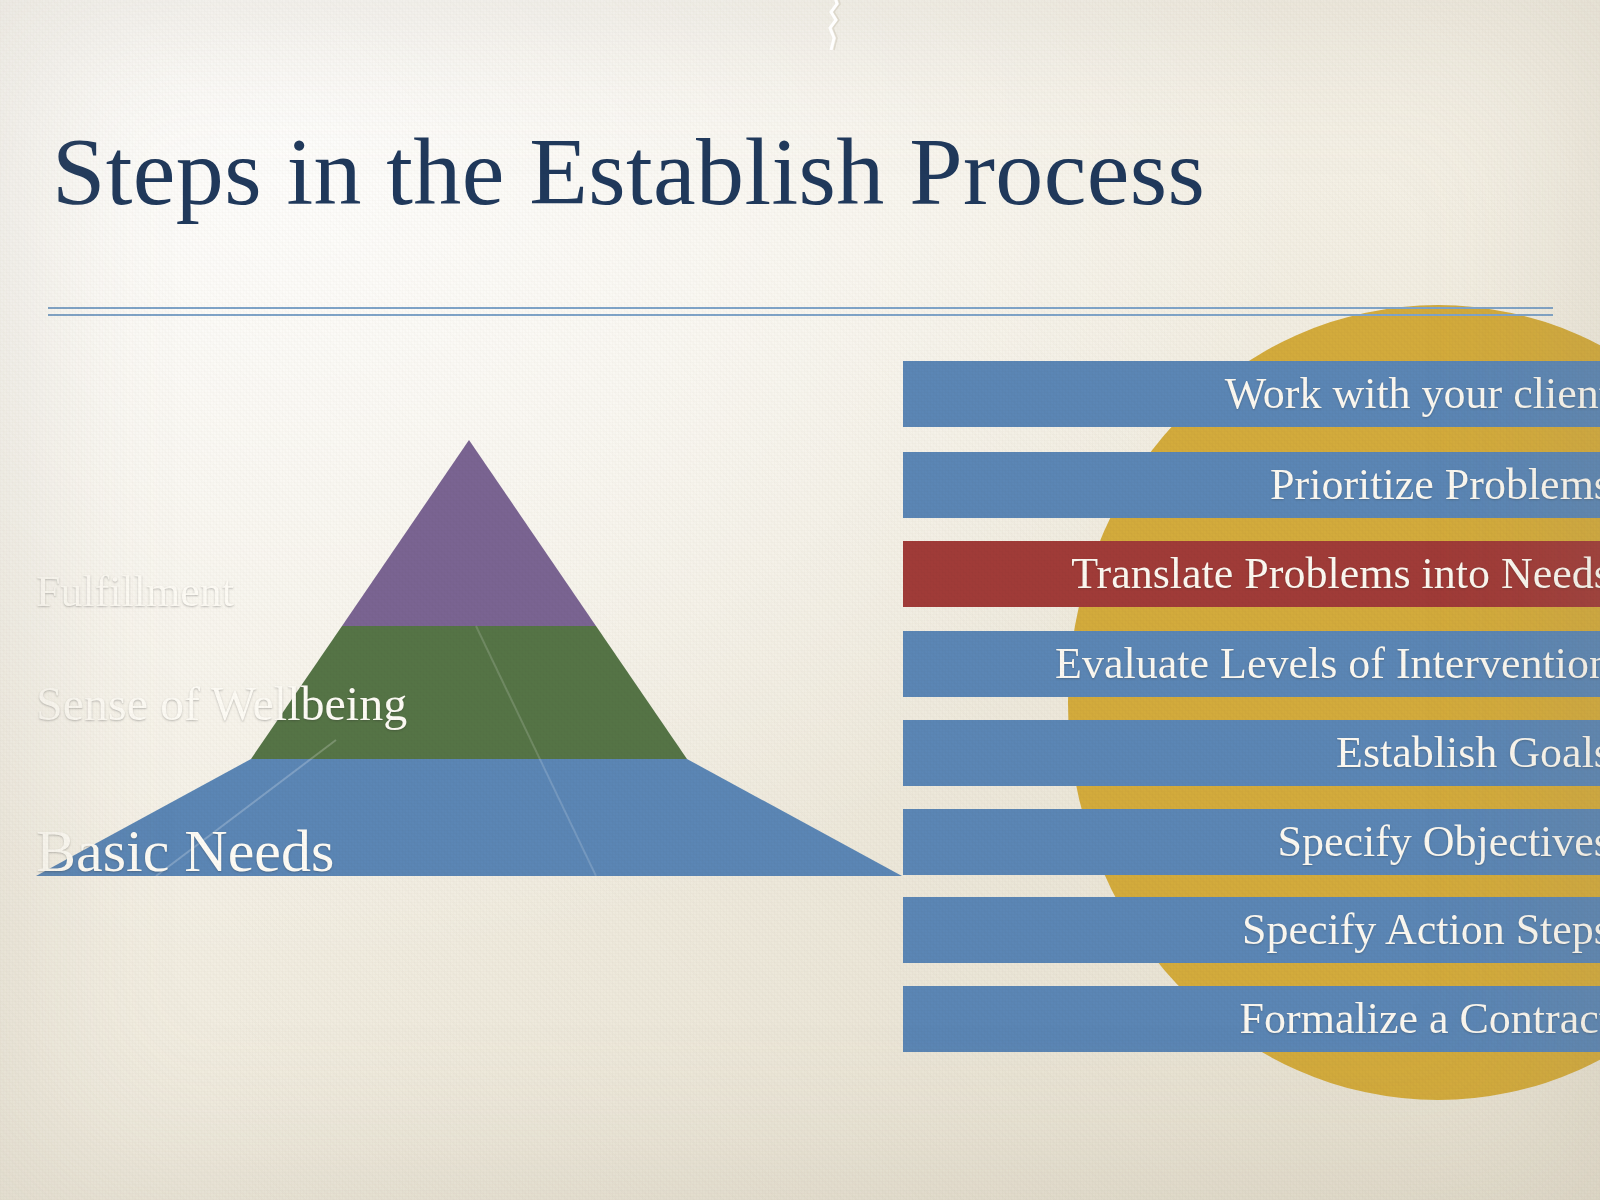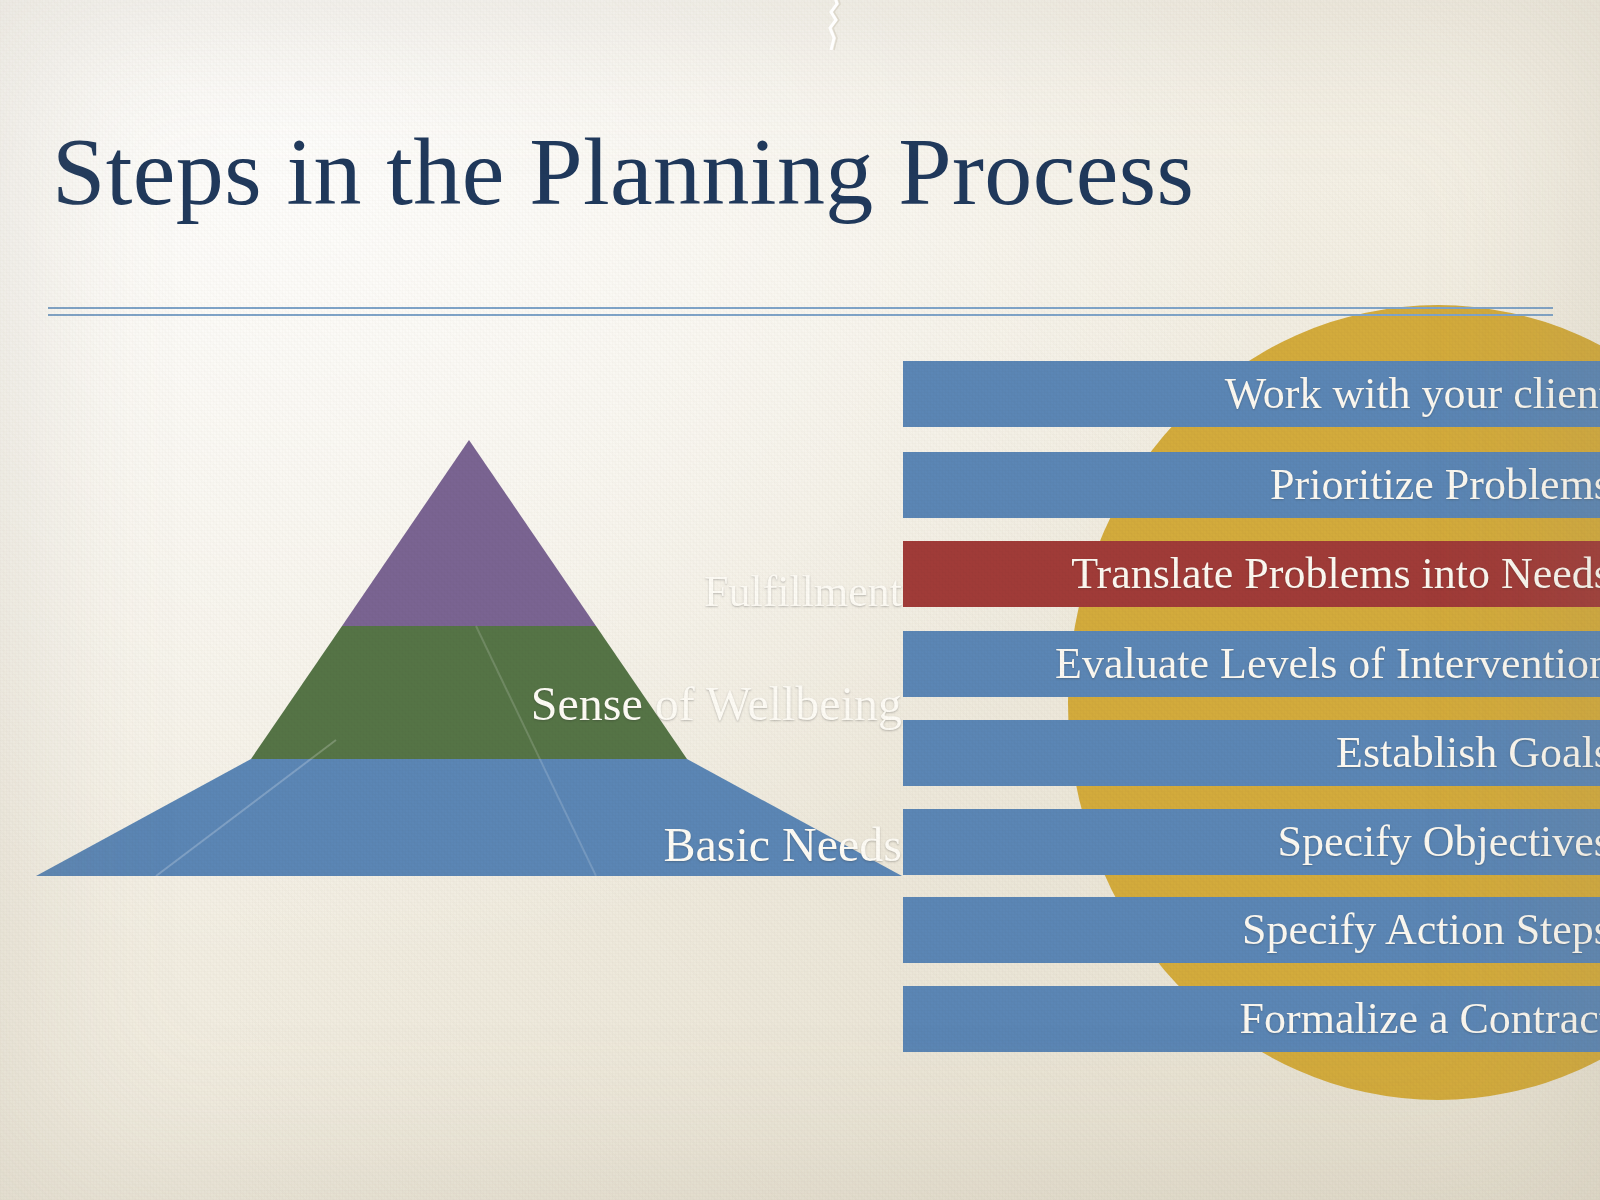--- a/index.html
+++ b/index.html
@@ -76,27 +76,27 @@
   
   #pyramid {
     position:absolute;
     left:36px; top:440px;
     width:866px; height:436px;
   }
   #pyramid svg { display:block; width:100%; height:100%; }
   .pyr-label {
     position:absolute;
     color:#fdfbf5;
-    text-align:right;
+    text-align:left;
     white-space:nowrap;
     text-shadow:0 1px 2px rgba(40,40,40,.28);
   }
   #pyr-lbl-0 { left:0; width:866px; top:126px; font-size:44px; }
   #pyr-lbl-1 { left:0; width:866px; top:236px; font-size:48px; }
-  #pyr-lbl-2 { left:0; width:866px; top:377px; font-size:48px; }
+  #pyr-lbl-2 { left:0; width:866px; top:377px; font-size:60px; }
 
   
   #steps { position:absolute; left:0; top:0; width:1600px; height:1200px; }
   .step-bar {
     position:absolute;
     left:903px;
     width:720px;
     height:66px;
     display:flex;
     align-items:center;
@@ -114,21 +114,21 @@
   
   #footer { position:absolute; left:0; bottom:0; width:1600px; height:140px; }
 </style>
 </head>
 <body>
 
 <div id="slide">
 
   <div id="gold-ellipse" style="background: rgb(211, 171, 60);"></div>
 
-  <div id="title" style="color: rgb(32, 57, 92);">Steps in the Planning Process</div>
+  <div id="title" style="color: rgb(32, 57, 92);">Steps in the Establish Process</div>
 
   <div id="rule">
     <div class="ln a" style="background: rgb(127, 164, 201);"></div>
     <div class="ln b" style="background: rgb(127, 164, 201);"></div>
   </div>
 
   <div id="pyramid">
     <svg viewBox="0 0 866 436" preserveAspectRatio="none">
       <polygon id="pyr-seg-0" points="433,0 306,186 560,186" fill="#7a6492"></polygon>
       <polygon id="pyr-seg-1" points="306,186 560,186 651,319 215,319" fill="#557446"></polygon>

